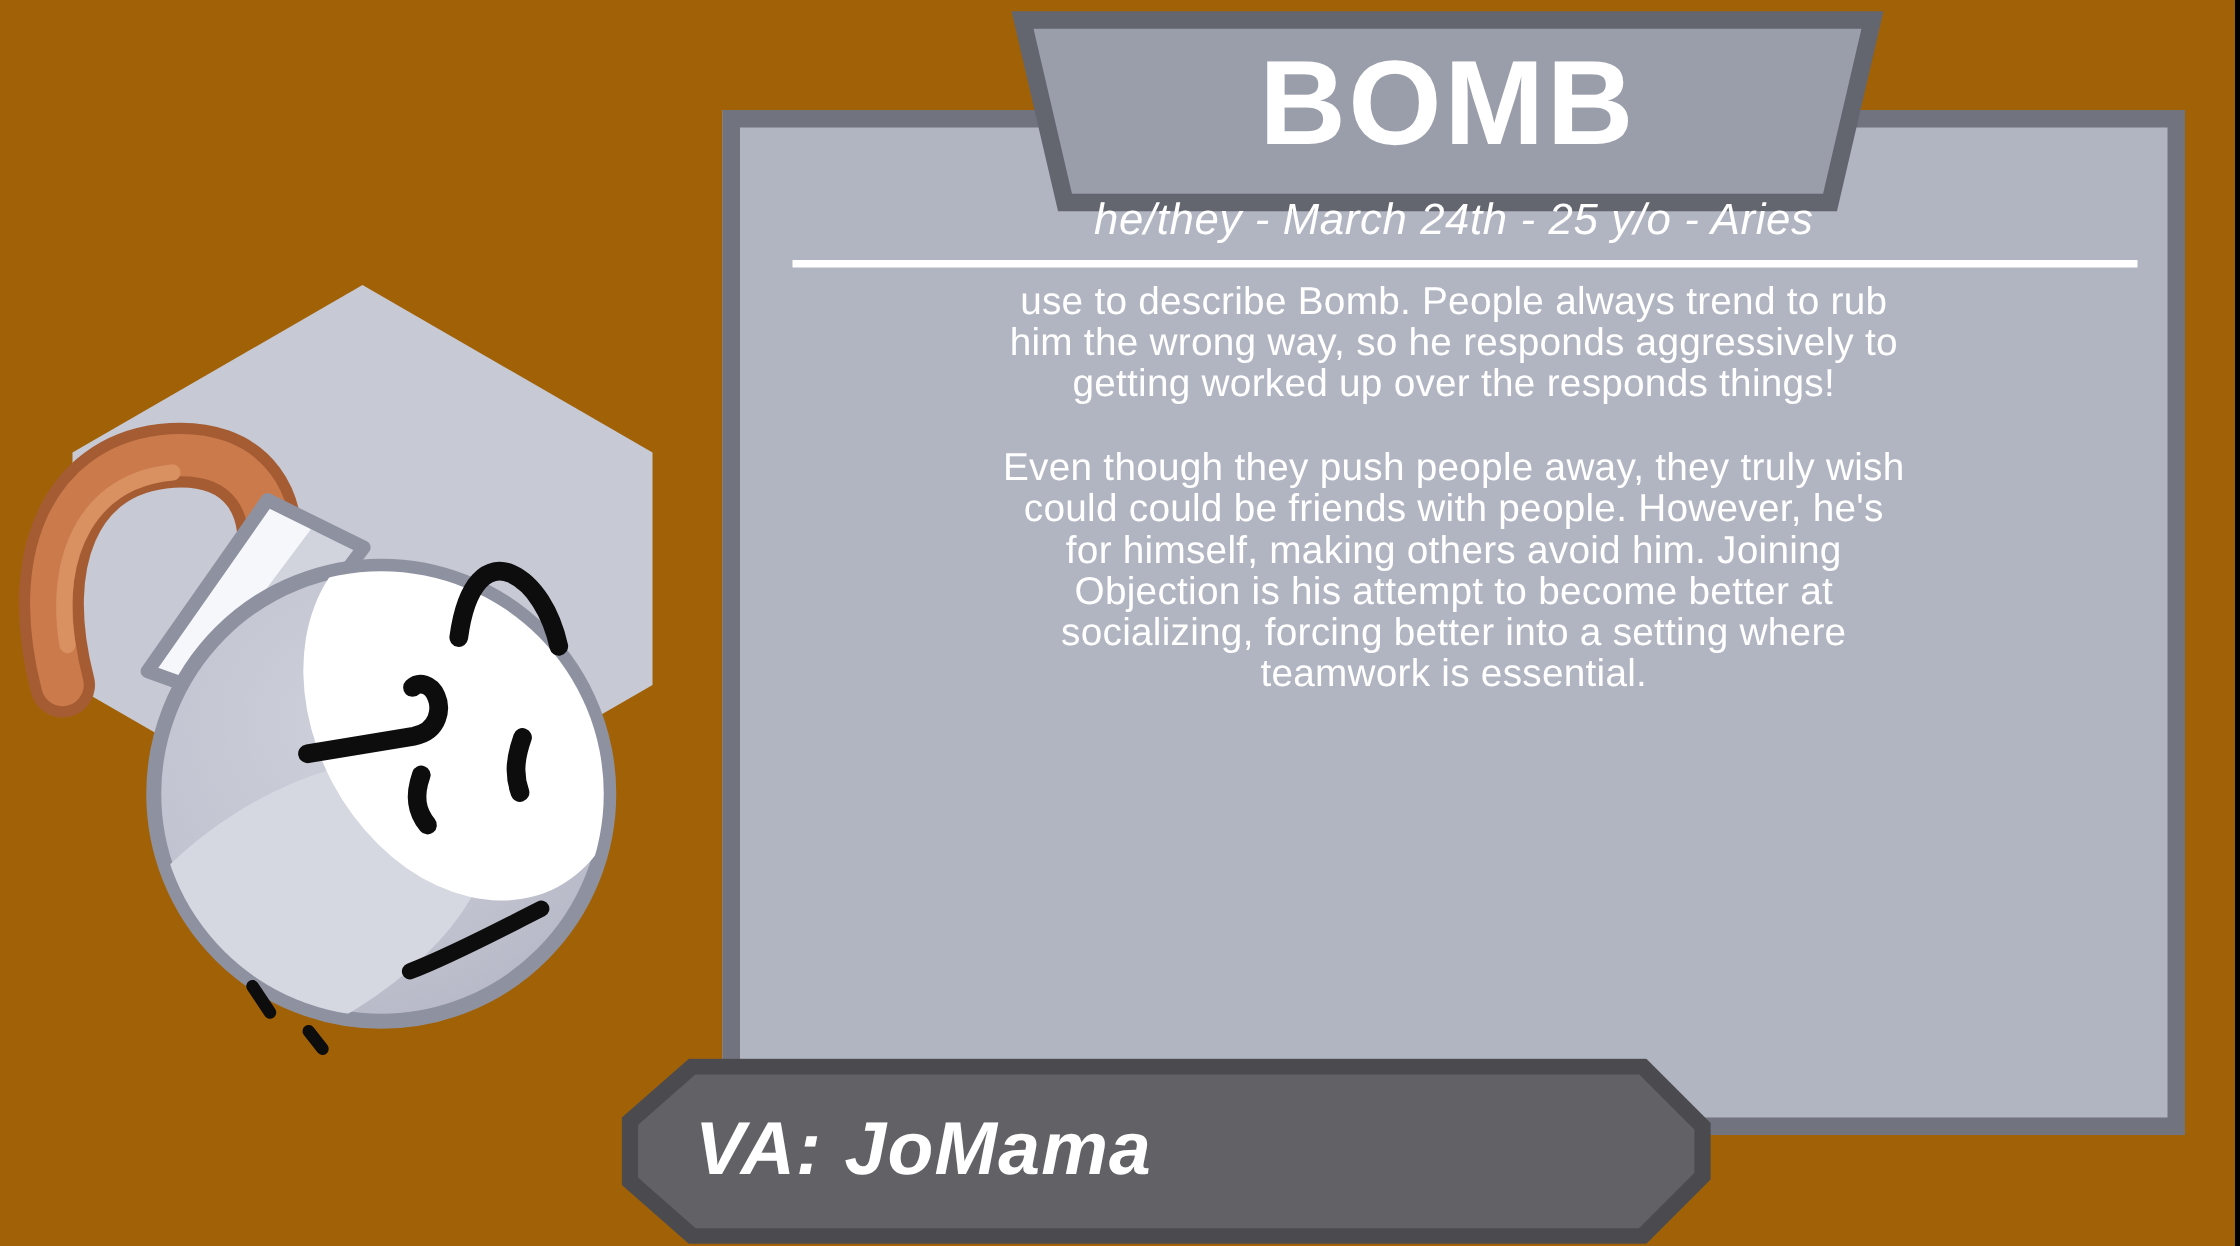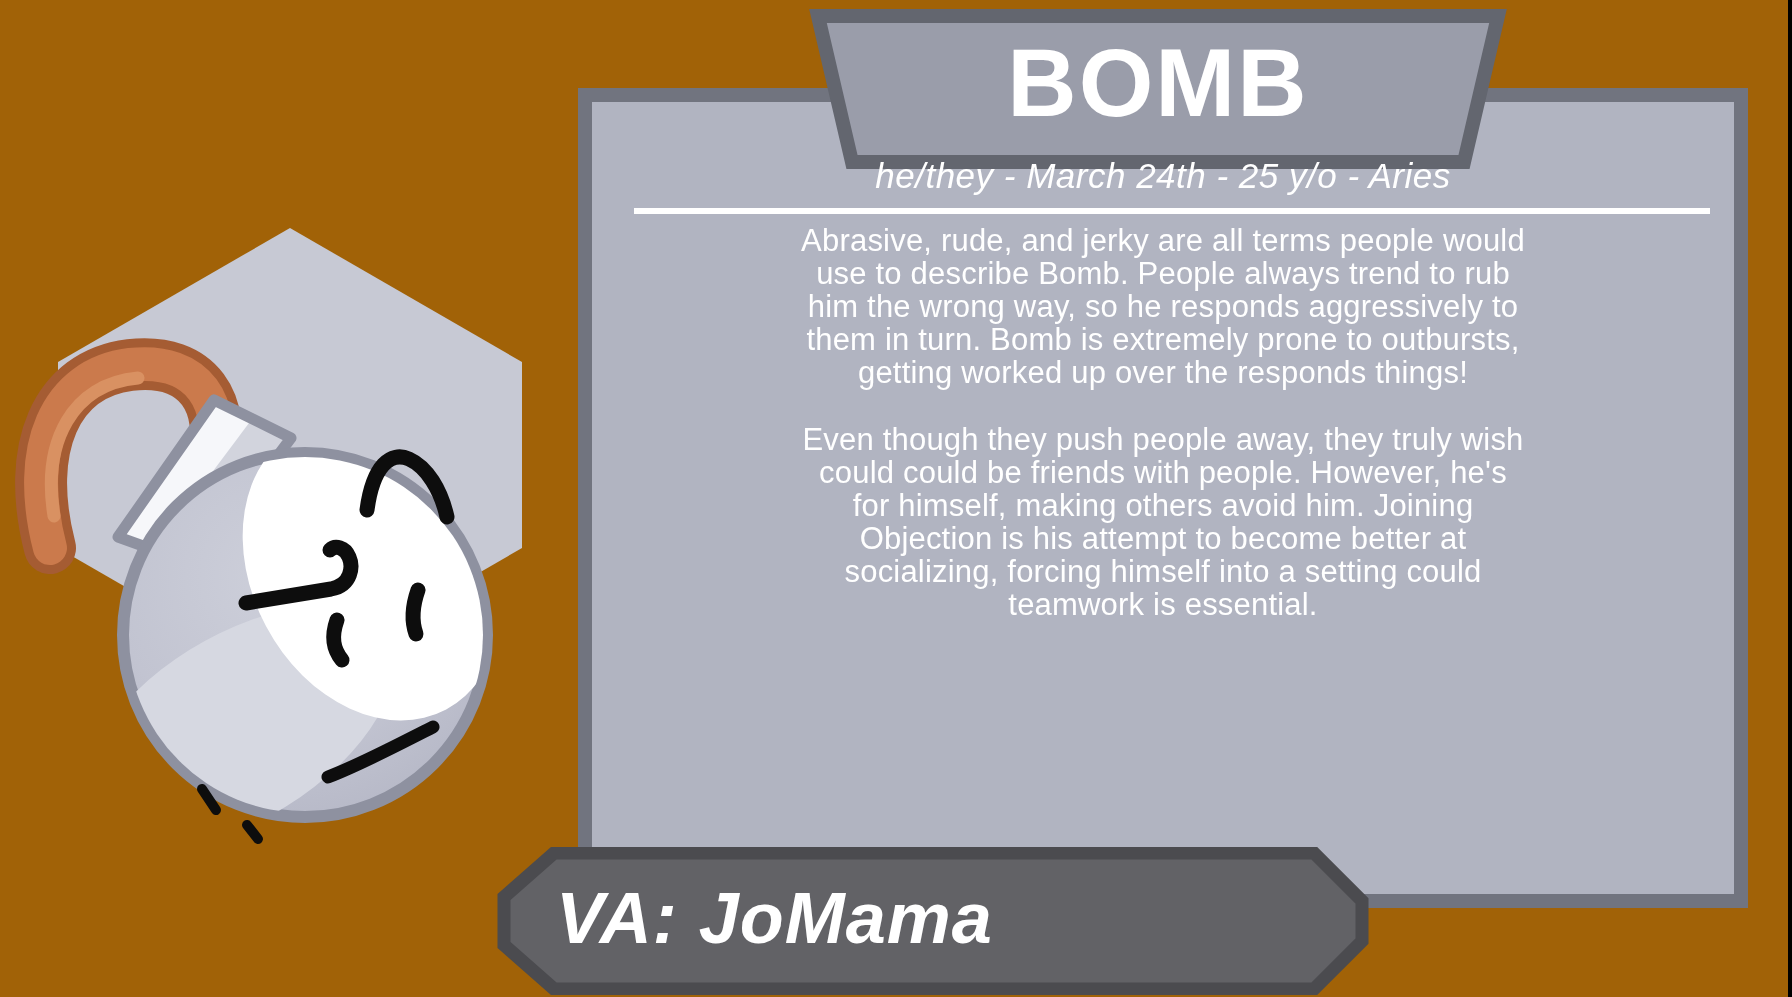--- a/index.html
+++ b/index.html
@@ -29,21 +29,21 @@
   .bio{
     position:absolute;left:592px;top:224px;width:1142px;
     color:#fff;font-size:31px;line-height:33px;text-align:center;
     letter-spacing:0.2px;
   }
   .bio .gap{height:34px;}
   .va-wrap{position:absolute;left:496px;top:847px;width:874px;height:148px;}
   .va-wrap svg{position:absolute;left:0;top:0;}
   .va-text{
     position:absolute;left:60px;top:0;height:142px;display:flex;align-items:center;
-    color:#fff;font-size:72px;font-weight:700;font-style:italic;letter-spacing:1px;
+    color:#fff;font-size:60px;font-weight:700;font-style:italic;letter-spacing:1px;
   }
 </style>
 </head>
 <body>
 
 <div class="stage">
 
   <svg class="char-svg" width="1792" height="997" viewBox="0 0 1792 997">
     <defs>
       <radialGradient id="sphereGrad" cx="42%" cy="34%" r="75%">
@@ -94,31 +94,29 @@
       <polygon points="12,8 692,8 658,154 46,154" fill="#9a9daa" stroke="#63666f" stroke-width="14" stroke-linejoin="miter"></polygon>
     </svg>
     <div class="title">BOMB</div>
   </div>
 
   <div class="subtitle">he/they - March 24th - 25 y/o - Aries</div>
 
   <div class="divider"></div>
 
   <div class="bio">
-    <div>Abrasive, rude, and jerky are all terms people would</div>
     <div>use to describe Bomb. People always trend to rub</div>
     <div>him the wrong way, so he responds aggressively to</div>
-    <div>them in turn. Bomb is extremely prone to outbursts,</div>
     <div>getting worked up over the responds things!</div>
     <div class="gap"></div>
     <div>Even though they push people away, they truly wish</div>
     <div>could could be friends with people. However, he's</div>
     <div>for himself, making others avoid him. Joining</div>
     <div>Objection is his attempt to become better at</div>
-    <div>socializing, forcing himself into a setting could</div>
+    <div>socializing, forcing better into a setting where</div>
     <div>teamwork is essential.</div>
   </div>
 
   <div class="va-wrap">
     <svg width="874" height="148" viewBox="0 0 874 148">
       <polygon points="58,6 818,6 866,54 866,94 818,142 58,142 8,98 8,50" fill="#626266" stroke="#4b4b4f" stroke-width="13" stroke-linejoin="miter"></polygon>
     </svg>
     <div class="va-text">VA: JoMama</div>
   </div>
 

